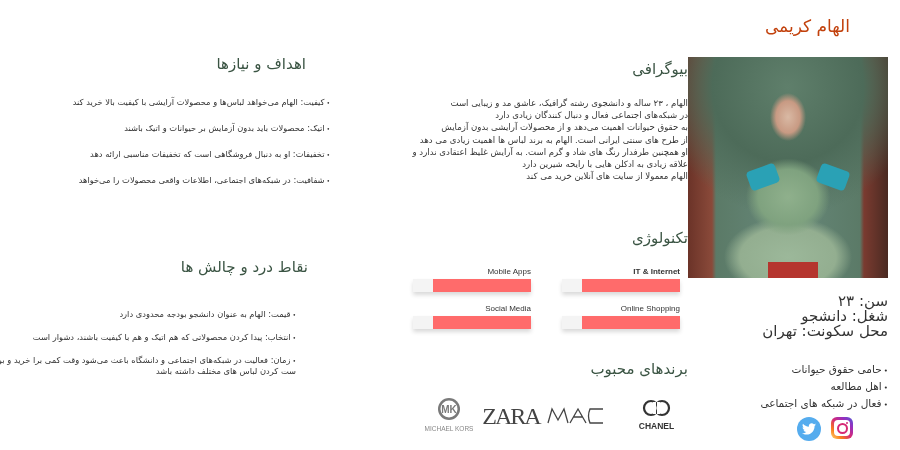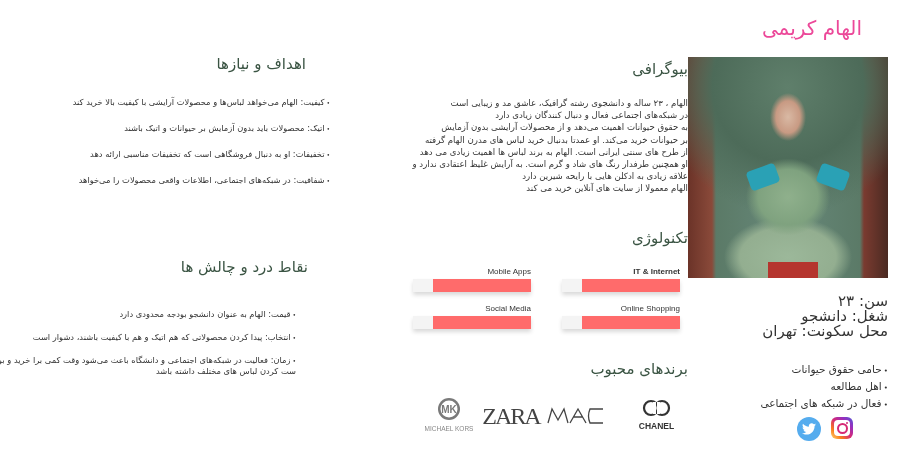--- a/index.html
+++ b/index.html
@@ -2,21 +2,21 @@
 <html><head>
 <meta charset="utf-8">
 <style>
   html, body { margin:0; padding:0; }
   body {
     width:900px; height:450px; background:#ffffff; position:relative; overflow:hidden;
     font-family:"DejaVu Sans", sans-serif; color:#333;
   }
   .rtl { direction: rtl; text-align: right; }
   .abs { position:absolute; }
-  .name-title { top:16px; right:38px; font-size:20px; color:#ec4899; }
+  .name-title { top:16px; right:50px; font-size:17px; color:#c2410c; }
   .photo {
     top:57px; left:688px; width:200px; height:221px;
     background:
       radial-gradient(ellipse 30px 40px at 100px 60px, #d9b9a4 0, #c89a83 40%, transparent 60%),
       radial-gradient(ellipse 60px 55px at 100px 140px, #8fb08c 0, #7fa27f 50%, transparent 70%),
       radial-gradient(ellipse 80px 50px at 100px 200px, #9cb89a 0, #93ae90 60%, transparent 80%),
       radial-gradient(circle at 100px 30px, #5f7f6b 0, #4d6b59 35%, transparent 60%),
       linear-gradient(90deg, #6b3328 0, #8a4a3a 12%, #5b7a67 14%, #67887a 50%, #5b7a67 86%, #7a3b30 88%, #4a2a22 100%);
   }
   .photo .scarf-l { position:absolute; left:60px; top:110px; width:30px; height:20px; background:#2aa1b5; transform:rotate(-20deg); border-radius:4px; }
@@ -89,21 +89,20 @@
         <div class="ig-dot"></div>
       </div>
   </div>
 </div>
 
 <div class="abs rtl section-h bio-h">بیوگرافی</div>
 <div class="abs rtl bio">
   <div>الهام ، ۲۳ ساله و دانشجوی رشته گرافیک، عاشق مد و زیبایی است</div>
   <div>در شبکه‌های اجتماعی فعال و دنبال کنندگان زیادی دارد</div>
   <div>به حقوق حیوانات اهمیت می‌دهد و از محصولات آرایشی بدون آزمایش</div>
-  <div>بر حیوانات خرید می‌کند. او عمدتا بدنبال خرید لباس های مدرن الهام گرفته</div>
   <div>از طرح های سنتی ایرانی است. الهام به برند لباس ها اهمیت زیادی می دهد</div>
   <div>او همچنین طرفدار رنگ های شاد و گرم است. به آرایش غلیظ اعتقادی ندارد و</div>
   <div>علاقه زیادی به ادکلن هایی با رایحه شیرین دارد</div>
   <div>الهام معمولا از سایت های آنلاین خرید می کند</div>
 </div>
 
 <div class="abs rtl section-h tech-h">تکنولوژی</div>
 <div class="abs tech-item" style="top:267px; left:562px;font-weight:bold;">
   <div class="tech-label">IT &amp; Internet</div>
   <div class="tech-bar">

